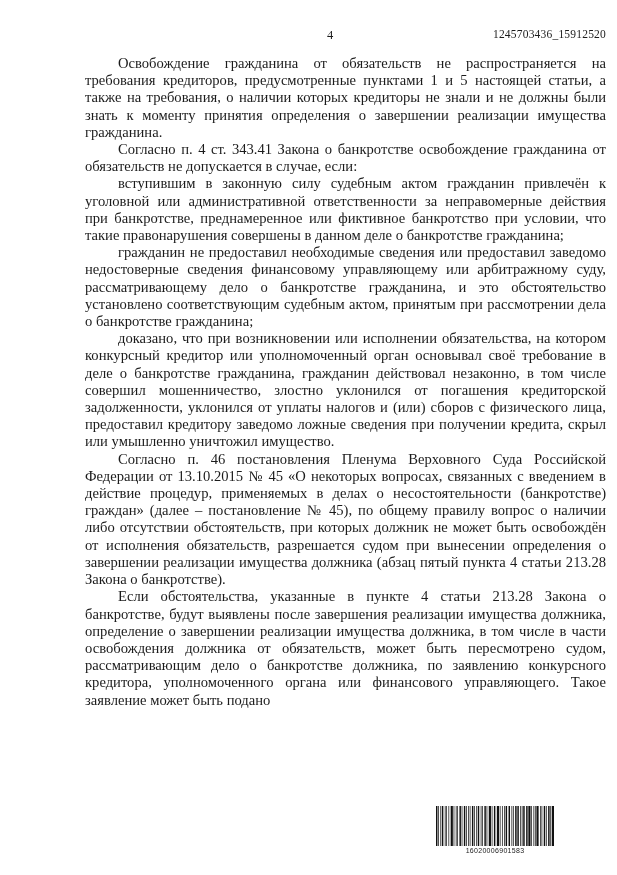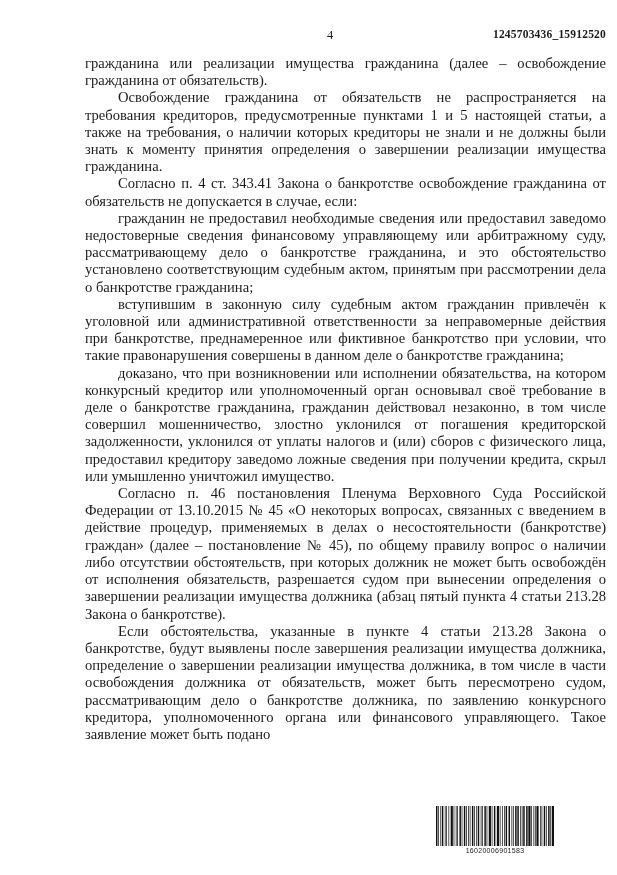--- a/index.html
+++ b/index.html
@@ -30,21 +30,20 @@
     width: 490px;
     text-align: center;
     font-size: 12.5px;
   }
   .doc-id {
     position: absolute;
     right: 0;
     top: 0;
     font-size: 11.5px;
     letter-spacing: 0.2px;
-    font-weight: bold;
   }
   .body-text {
     position: absolute;
     top: 55px;
     left: 85px;
     width: 521px;
     font-size: 14.6px;
     line-height: 17.2px;
     text-align: justify;
   }
@@ -80,25 +79,24 @@
 <body>
 
 <div class="page">
 
   <div class="header">
     <div class="page-number">4</div>
     <div class="doc-id">1245703436_15912520</div>
   </div>
 
   <div class="body-text" id="paragraphs">
-      <p class="para">гражданина или реализации имущества гражданина (далее – освобождение гражданина от обязательств).</p>
       <p class="para indent">Освобождение гражданина от обязательств не распространяется на требования кредиторов, предусмотренные пунктами 1 и 5 настоящей статьи, а также на требования, о наличии которых кредиторы не знали и не должны были знать к моменту принятия определения о завершении реализации имущества гражданина.</p>
       <p class="para indent">Согласно п. 4 ст. 343.41 Закона о банкротстве освобождение гражданина от обязательств не допускается в случае, если:</p>
+      <p class="para indent">вступившим в законную силу судебным актом гражданин привлечён к уголовной или административной ответственности за неправомерные действия при банкротстве, преднамеренное или фиктивное банкротство при условии, что такие правонарушения совершены в данном деле о банкротстве гражданина;</p>
       <p class="para indent">гражданин не предоставил необходимые сведения или предоставил заведомо недостоверные сведения финансовому управляющему или арбитражному суду, рассматривающему дело о банкротстве гражданина, и это обстоятельство установлено соответствующим судебным актом, принятым при рассмотрении дела о банкротстве гражданина;</p>
-      <p class="para indent">вступившим в законную силу судебным актом гражданин привлечён к уголовной или административной ответственности за неправомерные действия при банкротстве, преднамеренное или фиктивное банкротство при условии, что такие правонарушения совершены в данном деле о банкротстве гражданина;</p>
       <p class="para indent">доказано, что при возникновении или исполнении обязательства, на котором конкурсный кредитор или уполномоченный орган основывал своё требование в деле о банкротстве гражданина, гражданин действовал незаконно, в том числе совершил мошенничество, злостно уклонился от погашения кредиторской задолженности, уклонился от уплаты налогов и (или) сборов с физического лица, предоставил кредитору заведомо ложные сведения при получении кредита, скрыл или умышленно уничтожил имущество.</p>
       <p class="para indent">Согласно п. 46 постановления Пленума Верховного Суда Российской Федерации от 13.10.2015 № 45 «О некоторых вопросах, связанных с введением в действие процедур, применяемых в делах о несостоятельности (банкротстве) граждан» (далее – постановление № 45), по общему правилу вопрос о наличии либо отсутствии обстоятельств, при которых должник не может быть освобождён от исполнения обязательств, разрешается судом при вынесении определения о завершении реализации имущества должника (абзац пятый пункта 4 статьи 213.28 Закона о банкротстве).</p>
       <p class="para indent">Если обстоятельства, указанные в пункте 4 статьи 213.28 Закона о банкротстве, будут выявлены после завершения реализации имущества должника, определение о завершении реализации имущества должника, в том числе в части освобождения должника от обязательств, может быть пересмотрено судом, рассматривающим дело о банкротстве должника, по заявлению конкурсного кредитора, уполномоченного органа или финансового управляющего. Такое заявление может быть подано</p>
     </div>
 
   <div class="barcode">
     <svg id="barcode-svg" xmlns="http://www.w3.org/2000/svg" viewBox="0 0 161 40" preserveAspectRatio="none">
         <rect x="0" y="0" width="2" height="40"></rect>
         <rect x="3" y="0" width="1" height="40"></rect>
         <rect x="6" y="0" width="1" height="40"></rect>

